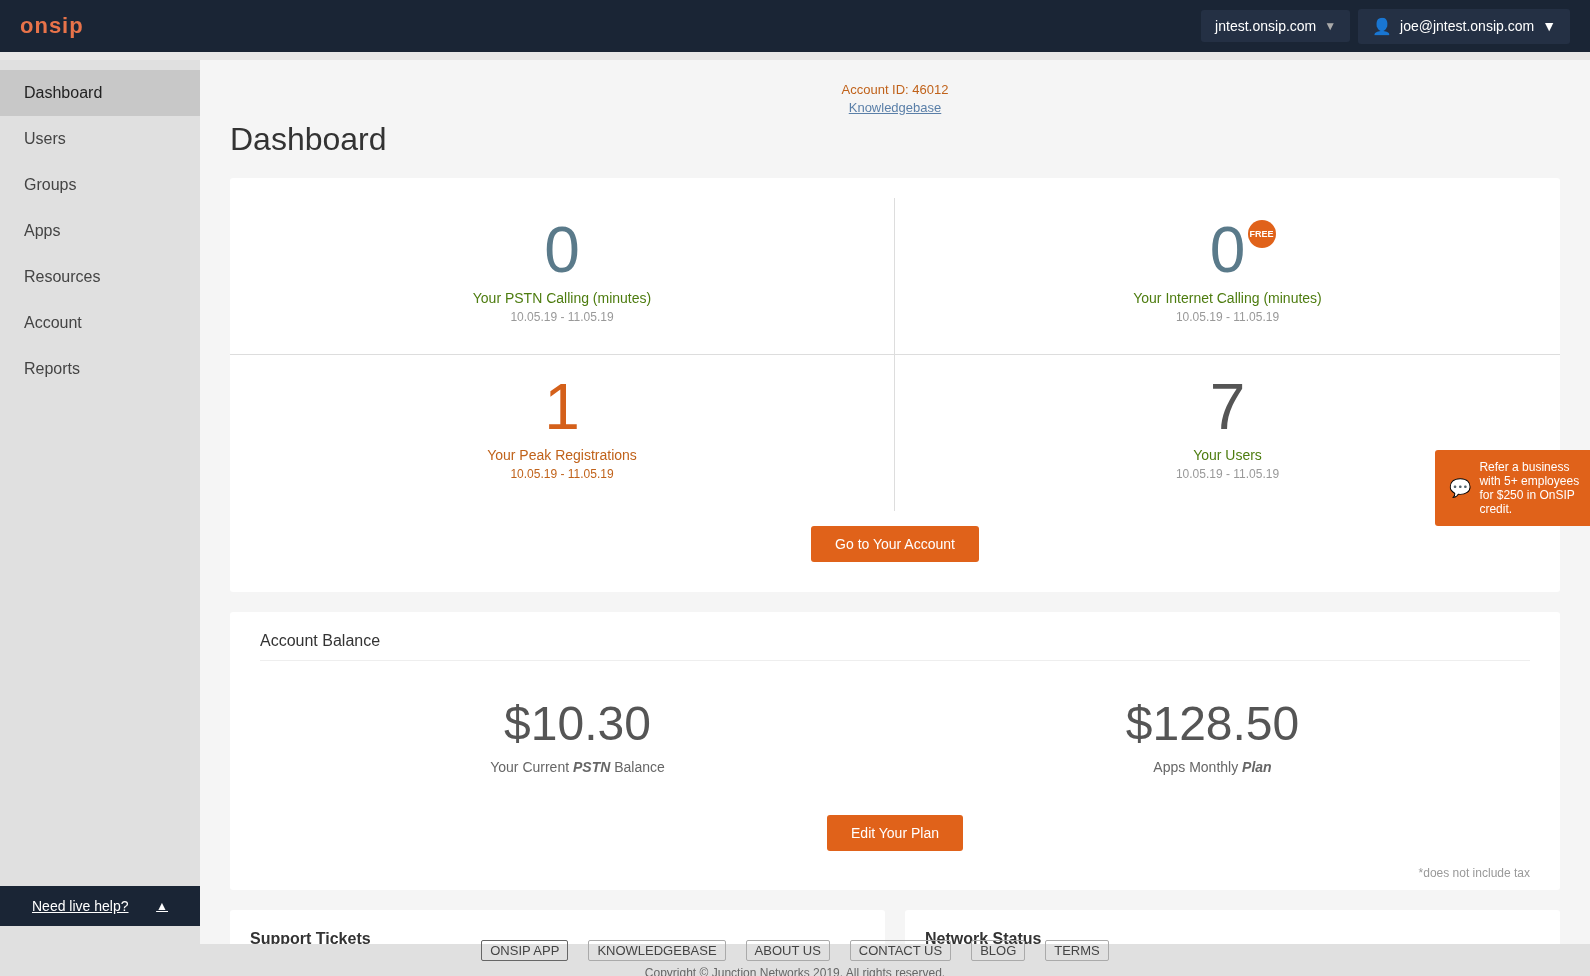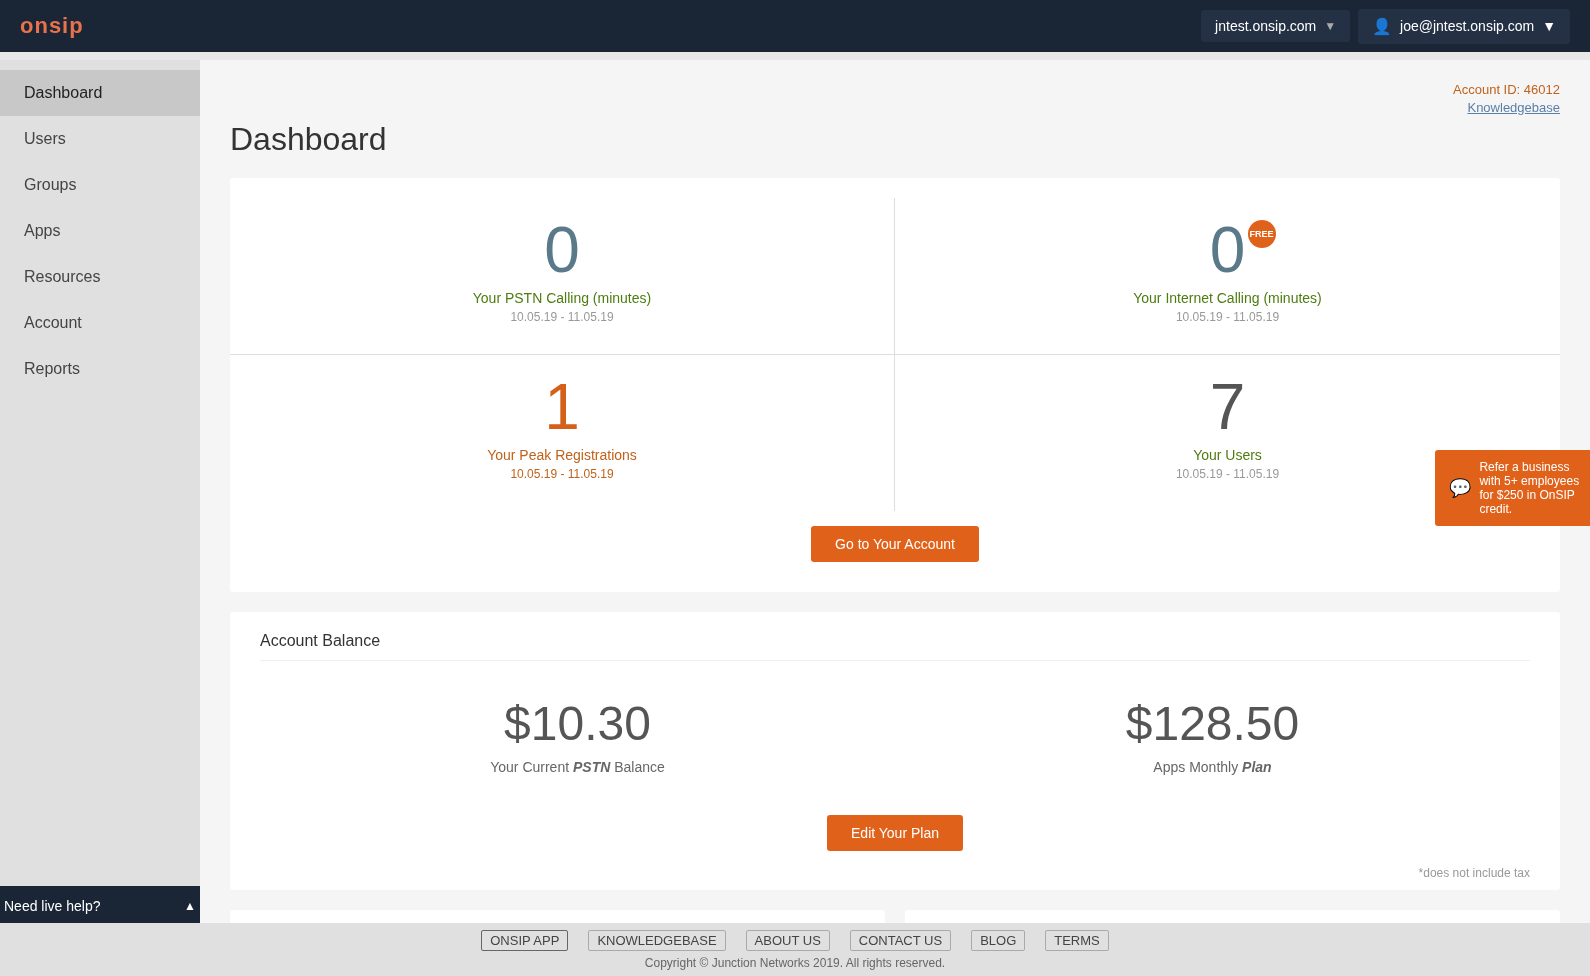--- a/index.html
+++ b/index.html
@@ -83,21 +83,21 @@
     
     .main-content {
       flex: 1;
       background: #f5f5f5;
       padding: 20px 30px;
       min-height: calc(100vh - 60px - 50px);
     }
 
     
     .account-info-bar {
-      text-align: right;
+      text-align: center;
       margin-bottom: 5px;
     }
     .account-id {
       color: #c0621a;
       font-size: 13px;
     }
     .knowledgebase-link {
       color: #5a7fa8;
       font-size: 13px;
       text-decoration: underline;
@@ -281,34 +281,35 @@
     }
 
     
     .live-help-bar {
       position: fixed;
       bottom: 50px;
       left: 0;
       width: 200px;
       background: #1a2535;
       color: white;
-      padding: 12px 4px;
+      padding: 12px 32px;
       display: flex;
       align-items: center;
       justify-content: space-between;
       cursor: pointer;
       font-size: 14px;
       z-index: 100;
+      text-decoration: underline;
     }
     .live-help-chevron { font-size: 12px; }
 
     
     .footer {
       background: #e0e0e0;
-      height: 53px;
+      height: 32px;
       display: flex;
       align-items: center;
       justify-content: center;
       flex-direction: column;
       gap: 5px;
       position: fixed;
       bottom: 0; left: 0; right: 0;
       z-index: 100;
     }
     .footer-links {

